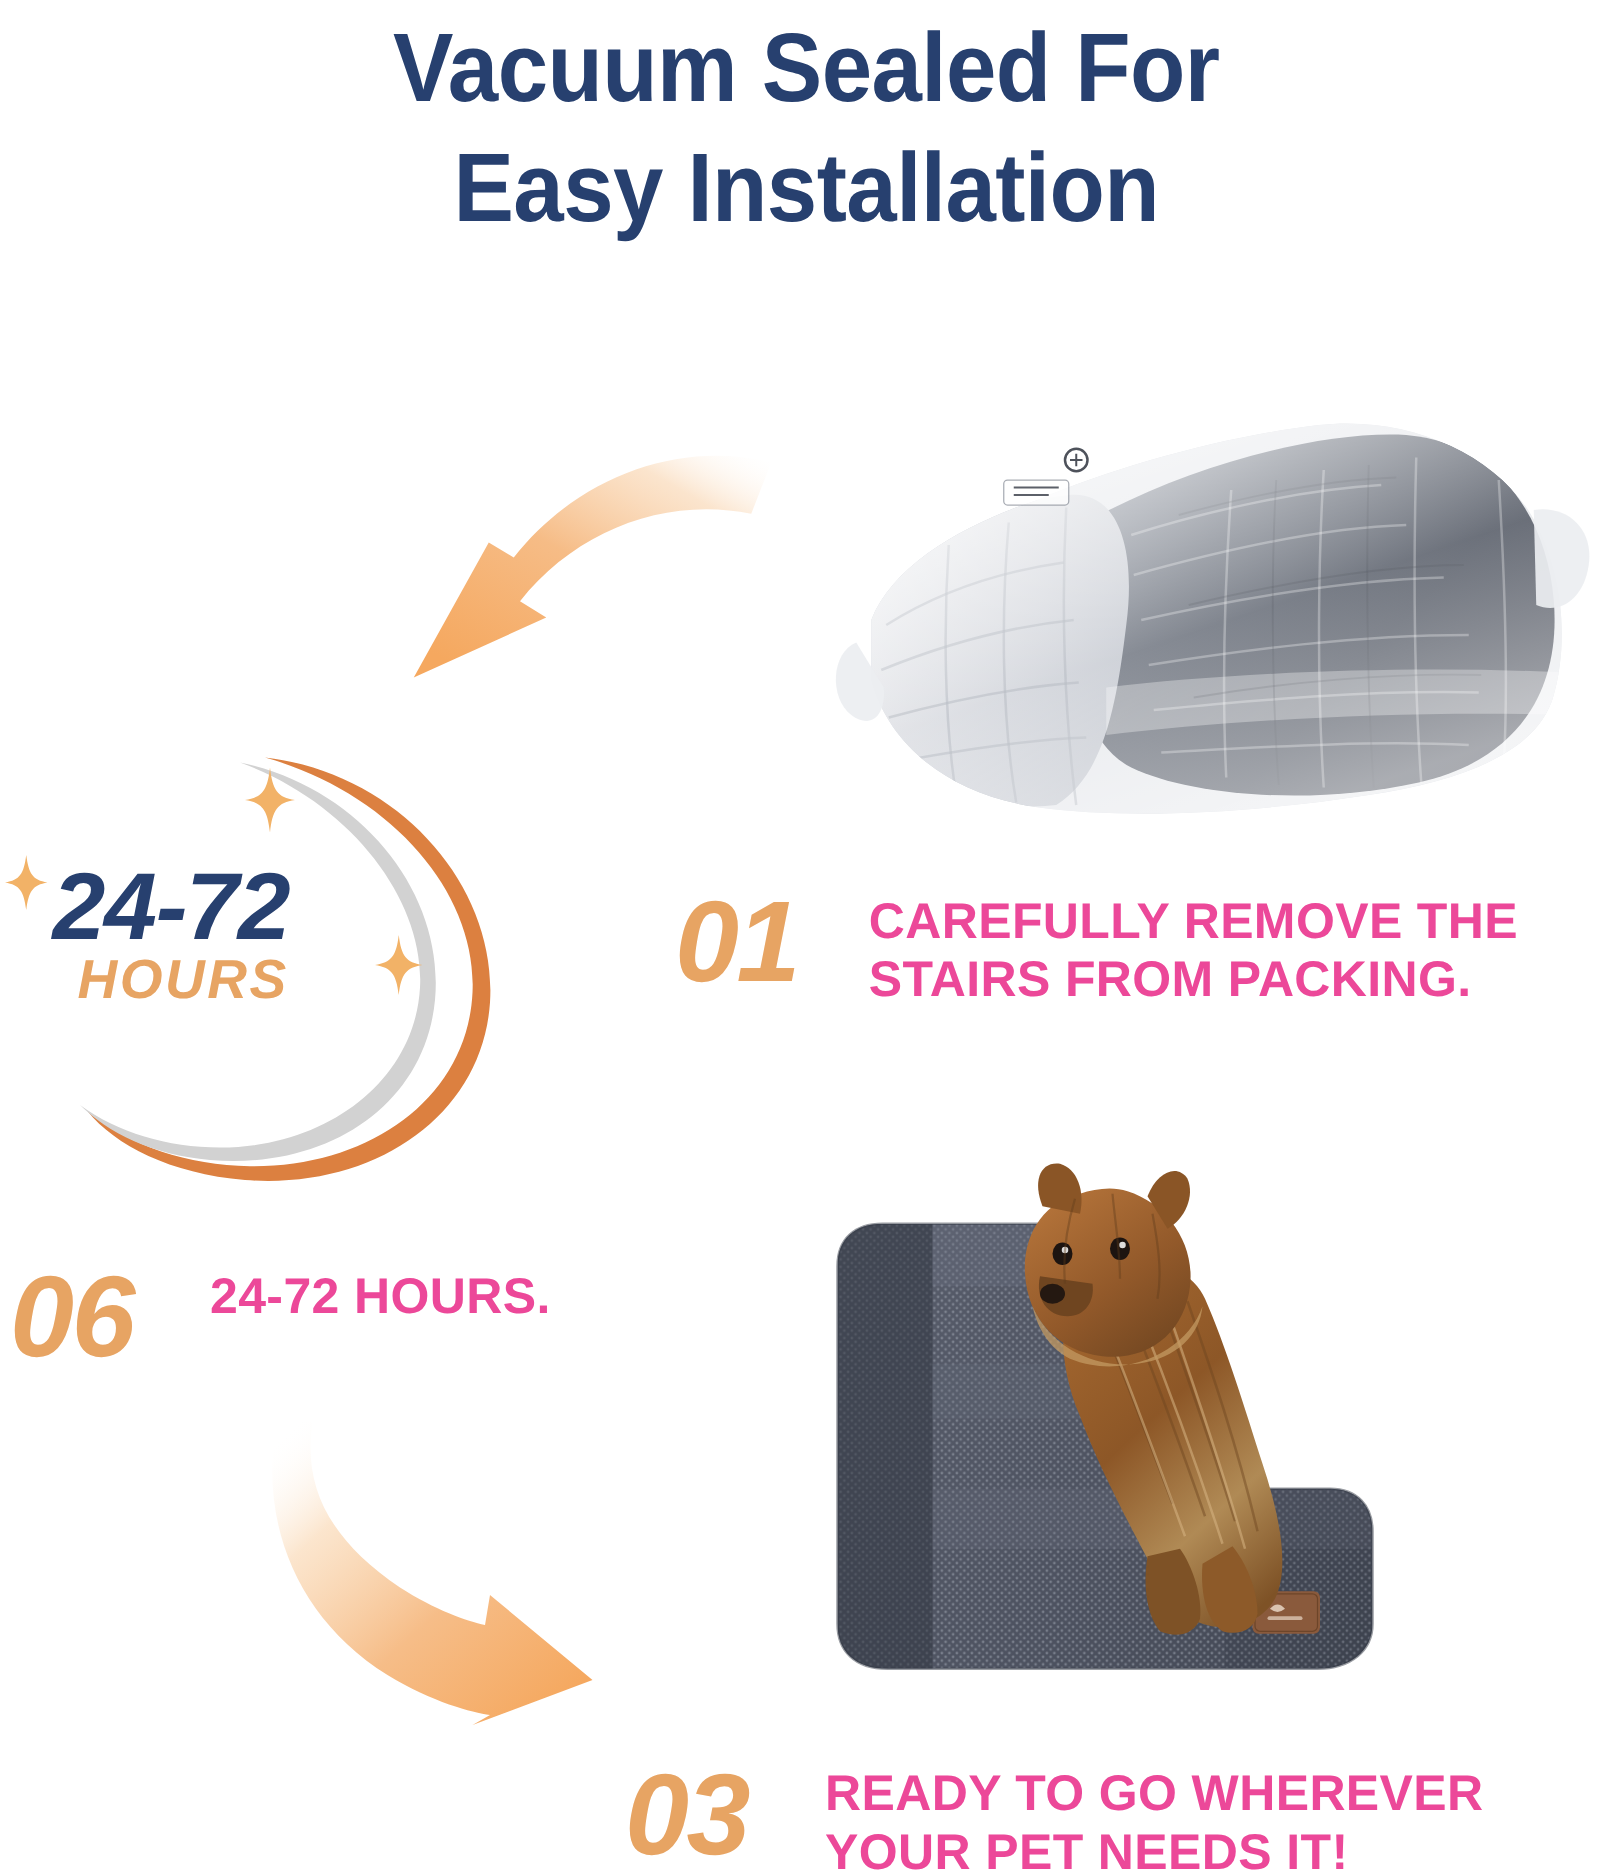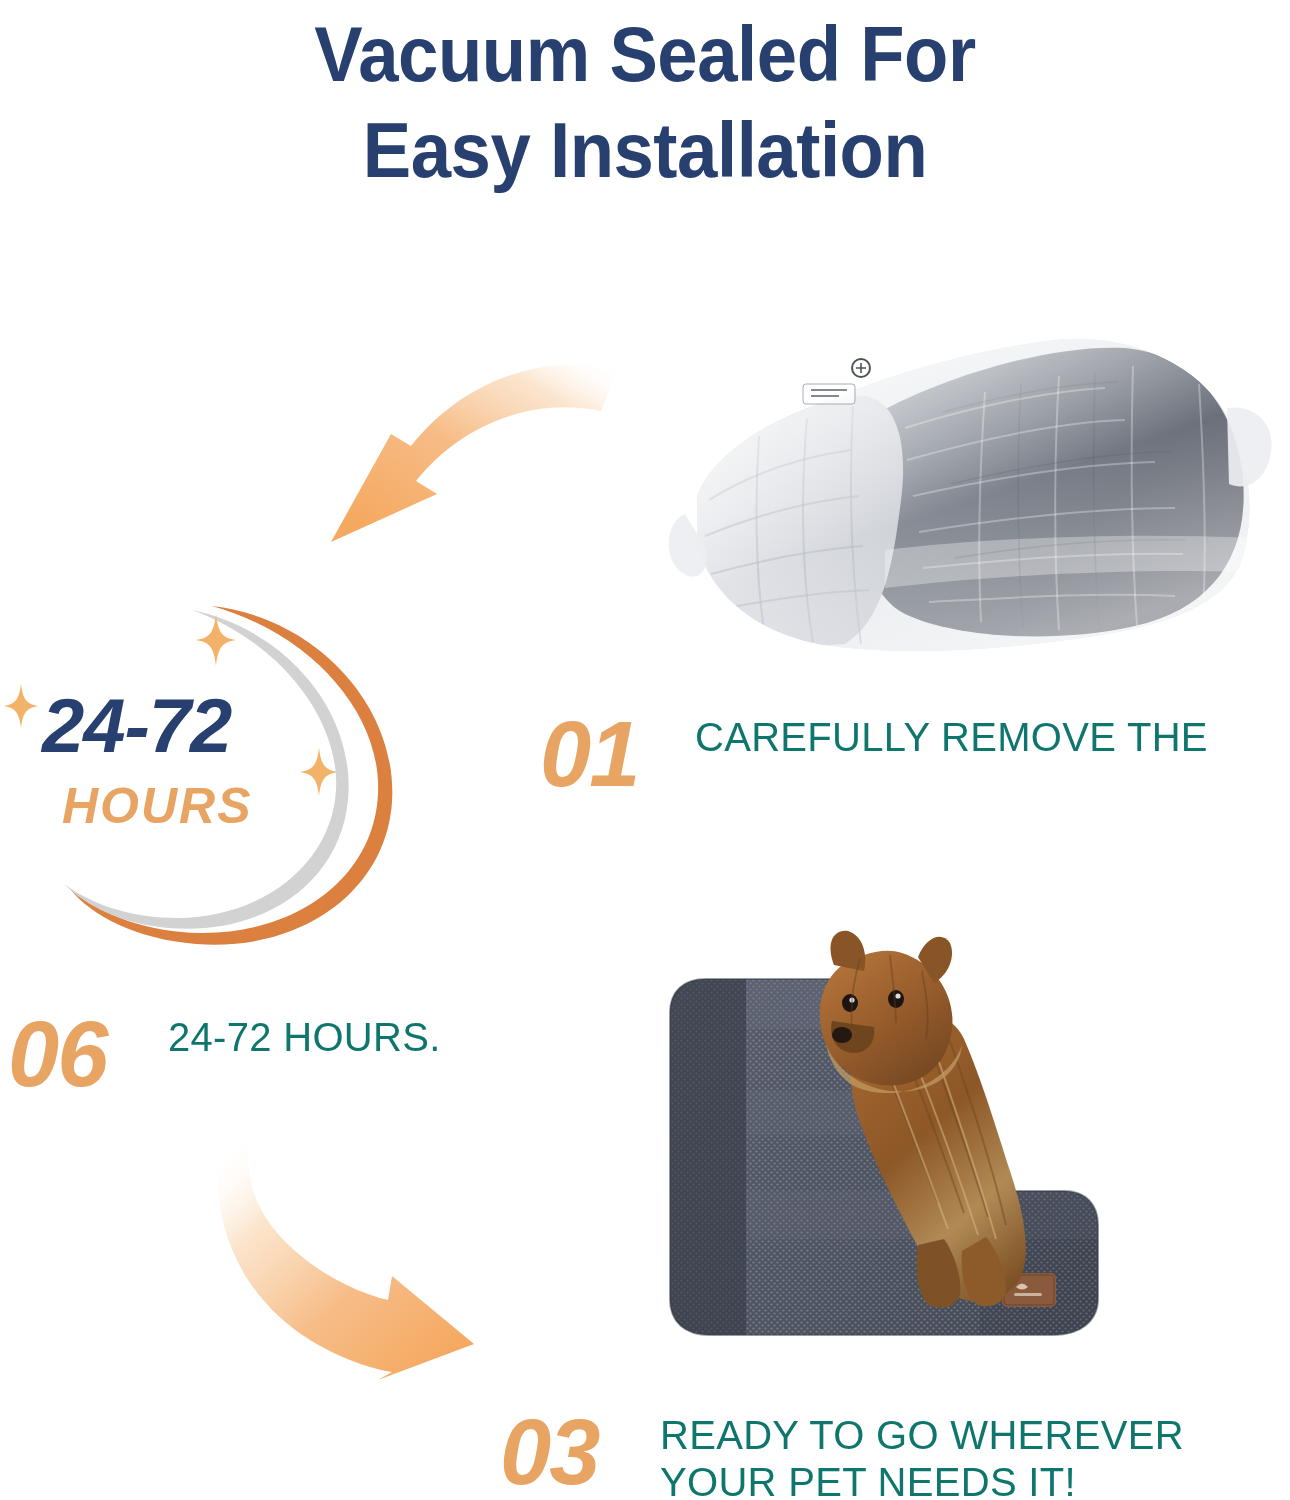--- a/index.html
+++ b/index.html
@@ -57,22 +57,22 @@
     font-size: 76px;
     font-weight: bold;
     font-style: italic;
     color: #27406f;
     letter-spacing: -1px;
     white-space: nowrap;
   }
   .badge-unit {
     position: absolute;
     left: 62px;
-    top: 181px;
-    font-size: 50px;
+    top: 163px;
+    font-size: 44px;
     font-weight: bold;
     font-style: italic;
     color: #e7a463;
     letter-spacing: 2px;
     white-space: nowrap;
   }
   .sparkle { position: absolute; }
 
   
   .step { position: absolute; }
@@ -81,24 +81,24 @@
     font-weight: bold;
     font-style: italic;
     color: #e7a463;
     font-size: 92px;
     line-height: 92px;
     letter-spacing: -2px;
     text-align: center;
   }
   .step-text {
     position: absolute;
-    color: #0f766e;
+    color: #ec4899;
     font-size: 40px;
     line-height: 47px;
-    font-weight: normal;
+    font-weight: bold;
     letter-spacing: 0.3px;
     white-space: nowrap;
   }
   .step-text span { display: block; }
 
   #step-01 { left: 520px; top: 700px; }
   #step-01 .step-num  { left: 20px;  top: 8px; }
   #step-01 .step-text { left: 175px; top: 14px; }
 
   #step-02 { left: 0px; top: 1000px; }
@@ -453,20 +453,21 @@
           <path d="M 272 76 C 276 98, 280 122, 276 144"></path>
         </g>
       </g>
     </svg>
   </div>
 
   <div class="step" id="step-01">
     <div class="step-num">01</div>
     <div class="step-text">
       <span>CAREFULLY REMOVE THE</span>
+      <span>STAIRS FROM PACKING.</span>
     </div>
   </div>
 
   <div class="step" id="step-02">
     <div class="step-num">06</div>
     <div class="step-text">
       <span>24-72 HOURS.</span>
     </div>
   </div>
 

